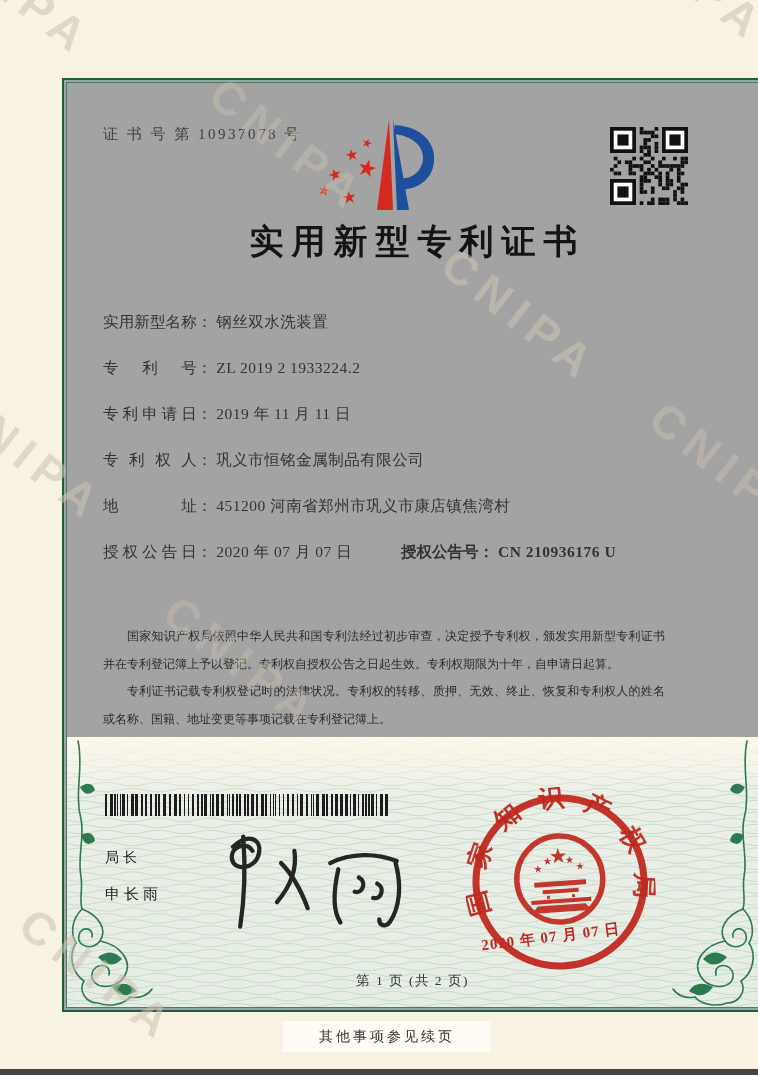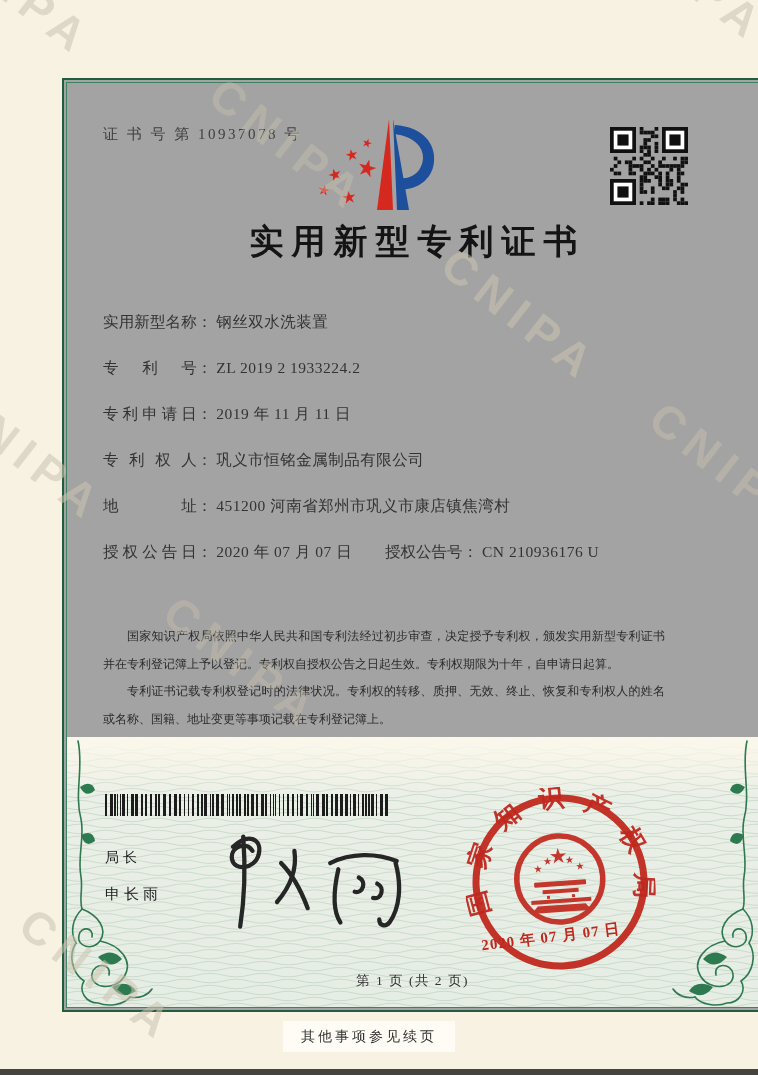--- a/index.html
+++ b/index.html
@@ -28,21 +28,21 @@
   .title { position:absolute; left:10px; right:0; top:136px; text-align:center;
            font-size:34px; font-weight:bold; letter-spacing:8px; color:#141414; }
 
   .fields { position:absolute; left:36px; top:228px; right:18px; }
   .frow { position:relative; font-size:15.5px; color:#333; margin-bottom:25px; line-height:21px; white-space:nowrap; }
   .lbl { display:inline-block; width:6.05em; text-align:justify; text-align-last:justify;
          text-justify:inter-character; white-space:nowrap; vertical-align:bottom; }
   .lbl2 { display:inline-block; white-space:nowrap; }
   .colon { padding-right:4px; }
   .val { letter-spacing:.5px; }
-  .grp2 { position:absolute; left:282px; top:0; }
+  .grp2 { position:absolute; left:298px; top:0;font-weight:bold; }
 
   .paras { position:absolute; left:36px; top:540px; width:562px; font-size:12px;
            line-height:27.5px; color:#2b2b2b; text-align:justify; }
   .paras p { text-indent:2em; }
 
   
   .band { position:absolute; left:0; right:0; bottom:0; height:270px; overflow:hidden;
           background:linear-gradient(180deg,#f4f3e9 0,#eaefe7 60px,#e6ede5 100%); }
   .band .waves { position:absolute; inset:0; }
   .band .fade { position:absolute; left:0; right:0; top:0; height:58px;
@@ -58,21 +58,21 @@
   .seal-date { position:absolute; left:-4px; right:22px; top:140px; text-align:center;
                font-size:15px; font-weight:600; color:#c0281e; transform:rotate(-3deg); letter-spacing:1px; }
 
   .pagenum { position:absolute; left:0; right:0; top:235px; text-align:center;
              font-size:13.5px; letter-spacing:1.5px; color:#333; }
 
   .orn { position:absolute; bottom:0; width:86px; height:268px; }
   .orn.left { left:1px; }
   .orn.right { right:1px; transform:scaleX(-1); }
 
-  .footer-note { position:absolute; left:283px; top:1021px; width:172px; height:31px;
+  .footer-note { position:absolute; left:283px; top:1021px; width:208px; height:31px;
                  background:#fefcf5; text-align:center; line-height:31px; font-size:14px;
                  letter-spacing:3px; color:#333; z-index:3; }
   .bottom-edge { position:absolute; left:0; right:0; top:1069px; height:6px; background:#45443e; z-index:4; }
 </style>
 </head>
 <body>
 
 <div class="page">
 
   <span class="wm wm1">CNIPA</span>

